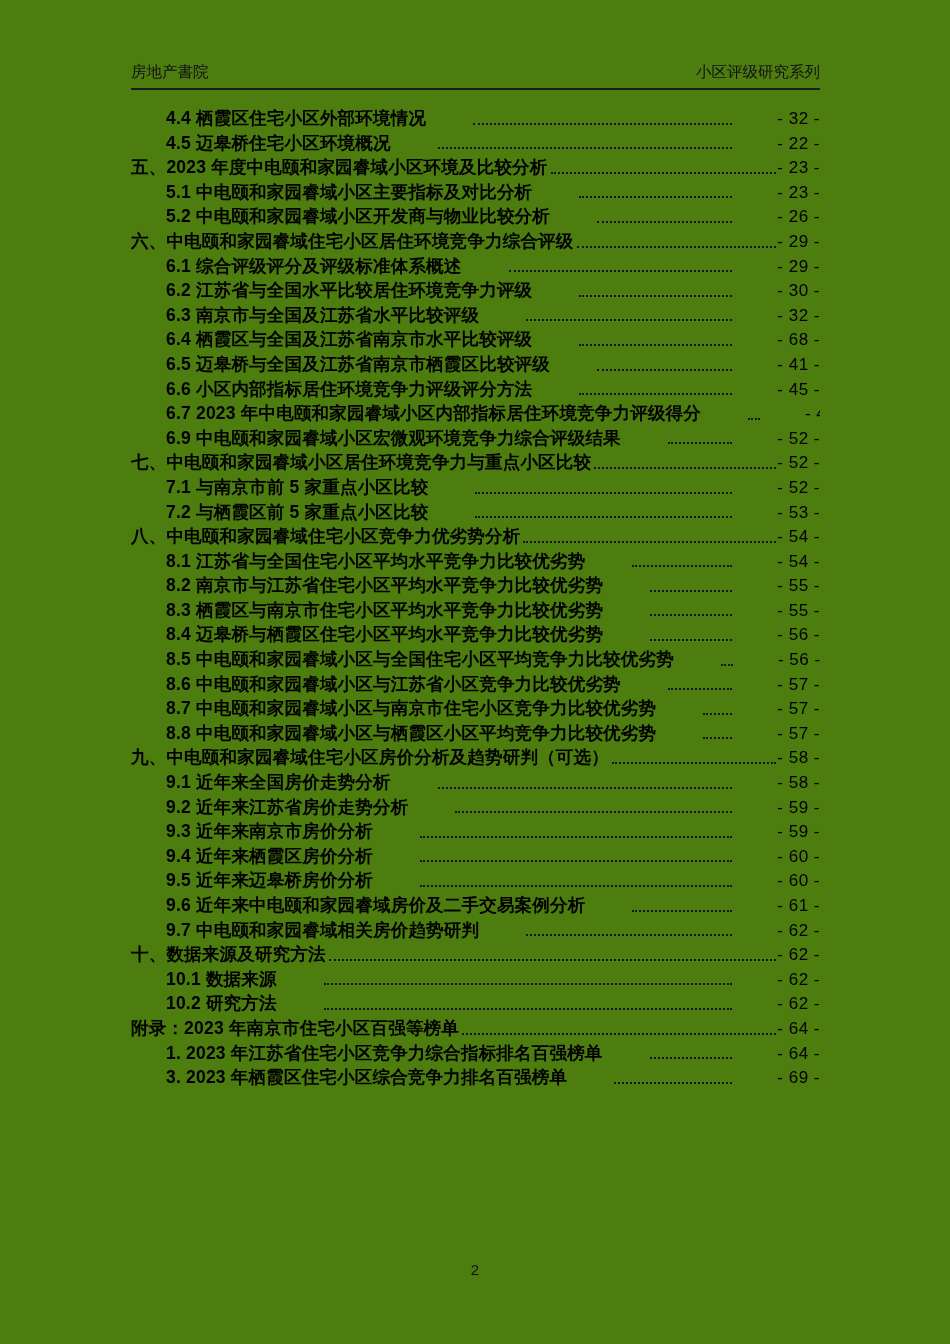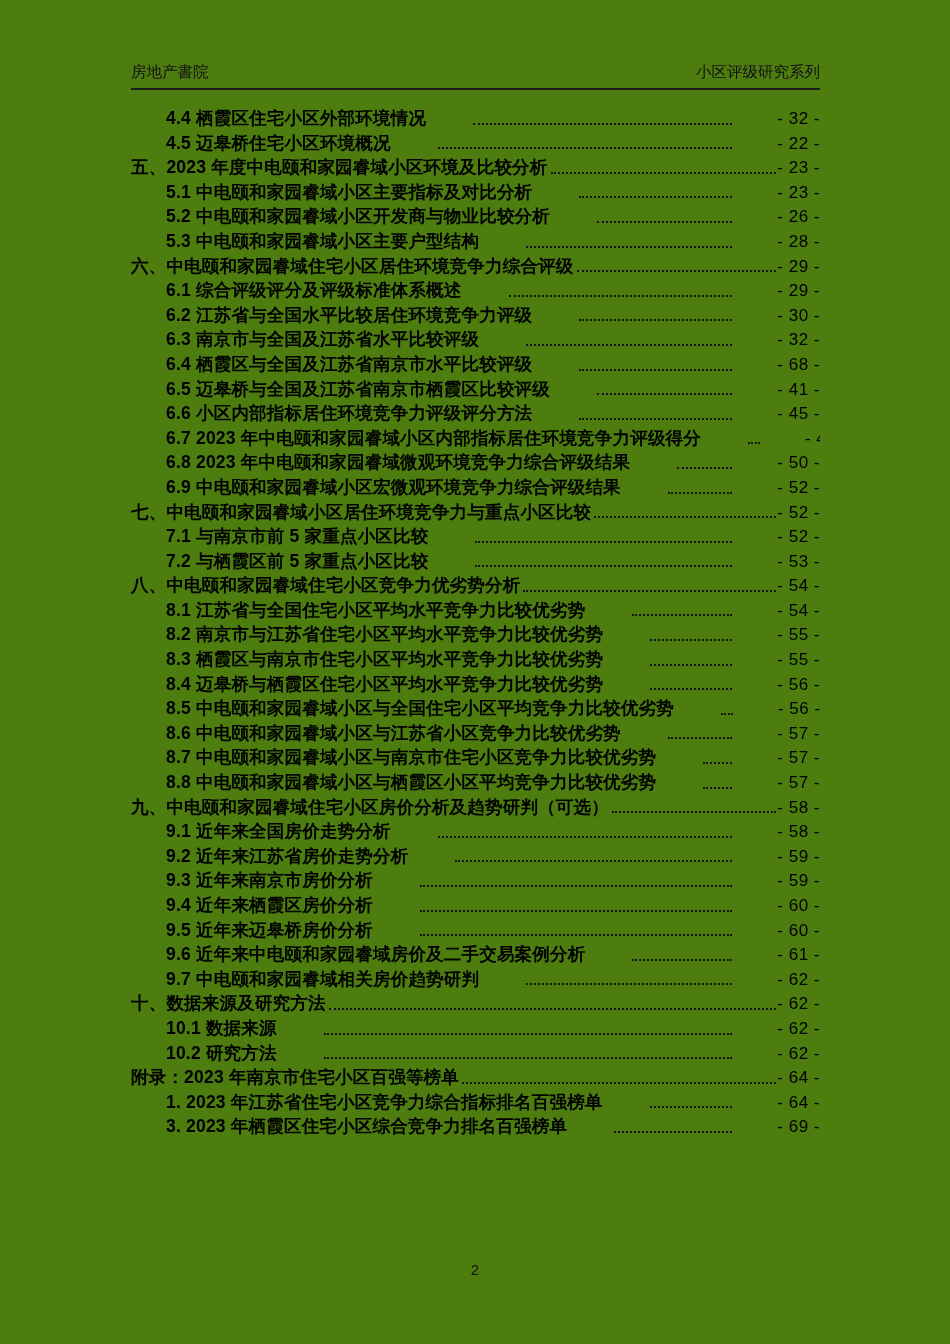--- a/index.html
+++ b/index.html
@@ -94,25 +94,20 @@
       <div class="toc-row sub">
         <span class="toc-title">5.1 中电颐和家园睿域小区主要指标及对比分析</span>
         <span class="toc-dots"></span>
         <span class="toc-page">- 23 -</span>
       </div>
       <div class="toc-row sub">
         <span class="toc-title">5.2 中电颐和家园睿域小区开发商与物业比较分析</span>
         <span class="toc-dots"></span>
         <span class="toc-page">- 26 -</span>
       </div>
-      <div class="toc-row sub">
-        <span class="toc-title">5.3 中电颐和家园睿域小区主要户型结构</span>
-        <span class="toc-dots"></span>
-        <span class="toc-page">- 28 -</span>
-      </div>
       <div class="toc-row">
         <span class="toc-title">六、中电颐和家园睿域住宅小区居住环境竞争力综合评级</span>
         <span class="toc-dots"></span>
         <span class="toc-page">- 29 -</span>
       </div>
       <div class="toc-row sub">
         <span class="toc-title">6.1 综合评级评分及评级标准体系概述</span>
         <span class="toc-dots"></span>
         <span class="toc-page">- 29 -</span>
       </div>
@@ -138,25 +133,20 @@
       </div>
       <div class="toc-row sub">
         <span class="toc-title">6.6 小区内部指标居住环境竞争力评级评分方法</span>
         <span class="toc-dots"></span>
         <span class="toc-page">- 45 -</span>
       </div>
       <div class="toc-row sub">
         <span class="toc-title">6.7 2023 年中电颐和家园睿域小区内部指标居住环境竞争力评级得分</span>
         <span class="toc-dots"></span>
         <span class="toc-page">- 46 -</span>
-      </div>
-      <div class="toc-row sub">
-        <span class="toc-title">6.8 2023 年中电颐和家园睿域微观环境竞争力综合评级结果</span>
-        <span class="toc-dots"></span>
-        <span class="toc-page">- 50 -</span>
       </div>
       <div class="toc-row sub">
         <span class="toc-title">6.9 中电颐和家园睿域小区宏微观环境竞争力综合评级结果</span>
         <span class="toc-dots"></span>
         <span class="toc-page">- 52 -</span>
       </div>
       <div class="toc-row">
         <span class="toc-title">七、中电颐和家园睿域小区居住环境竞争力与重点小区比较</span>
         <span class="toc-dots"></span>
         <span class="toc-page">- 52 -</span>

